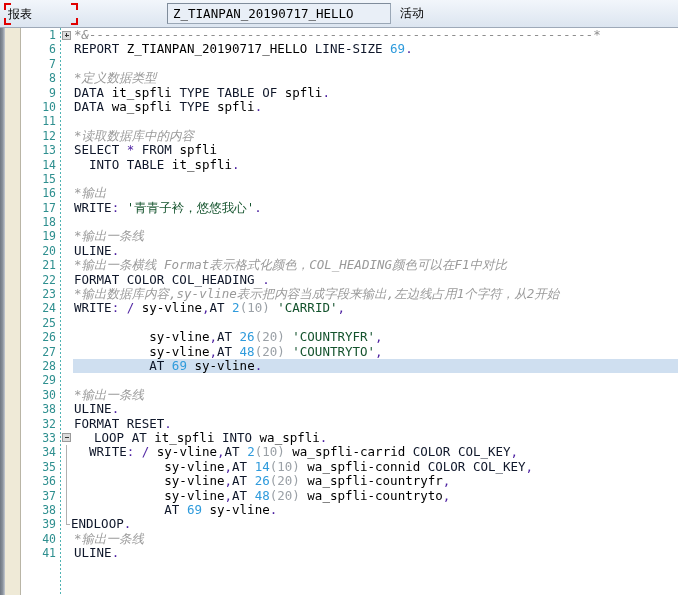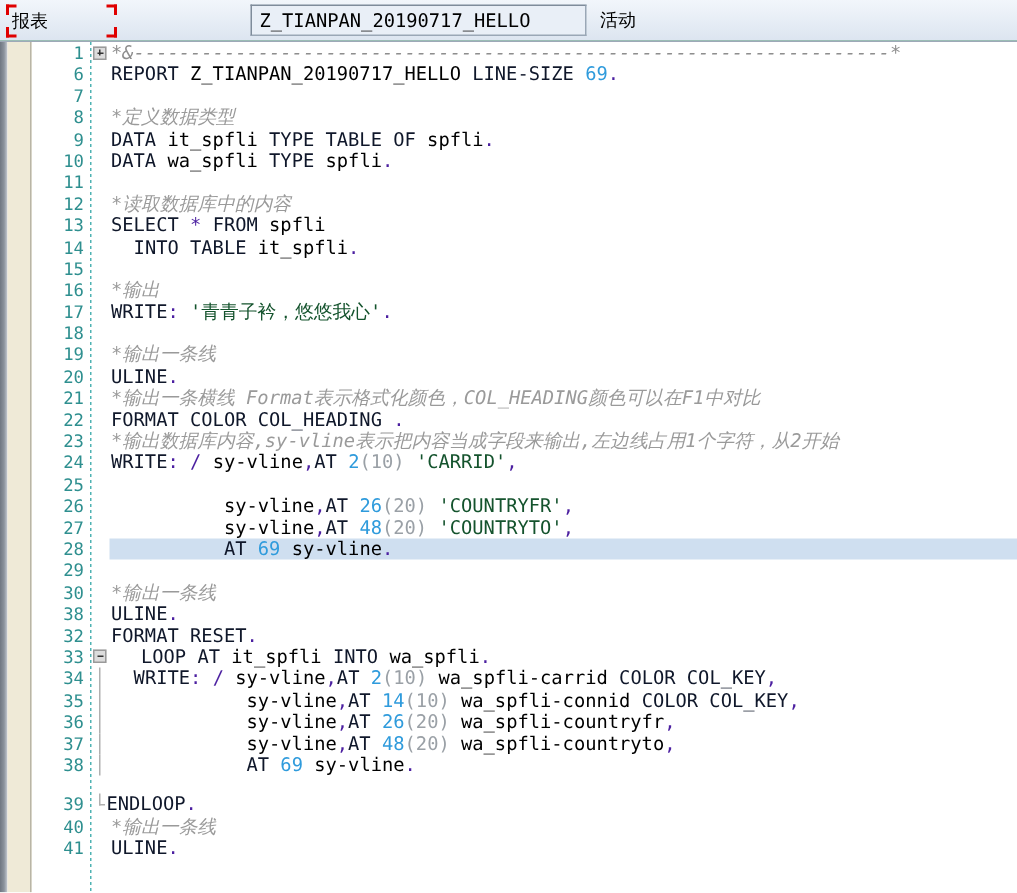--- a/index.html
+++ b/index.html
@@ -350,21 +350,21 @@
       <div class="row" style="top: 0px;">
         <span class="lnum">37</span>
         <span class="foldline"></span>
         <span class="ctext"><span class="ident">            sy-vline</span><span class="punc">,</span><span class="kw">AT</span><span class="ident"> </span><span class="num">48</span><span class="num2">(20)</span><span class="ident"> wa_spfli-countryto</span><span class="punc">,</span></span>
       </div>
       <div class="row" style="top: 0px;">
         <span class="lnum">38</span>
         <span class="foldline"></span>
         <span class="ctext"><span class="ident">            </span><span class="kw">AT</span><span class="ident"> </span><span class="num">69</span><span class="ident"> sy-vline</span><span class="punc">.</span></span>
       </div>
-      <div class="row" style="top: 0px; margin-top: 12px;">
+      <div class="row" style="top: 0px;">
         <span class="lnum">39</span>
         <span class="foldline end"></span>
         <span class="ctext" style="left: 71px;"><span class="kw">ENDLOOP</span><span class="punc">.</span></span>
       </div>
       <div class="row" style="top: 0px;">
         <span class="lnum">40</span>
         <span class="ctext"><span class="cmt">*输出一条线</span></span>
       </div>
       <div class="row" style="top: 0px;">
         <span class="lnum">41</span>

